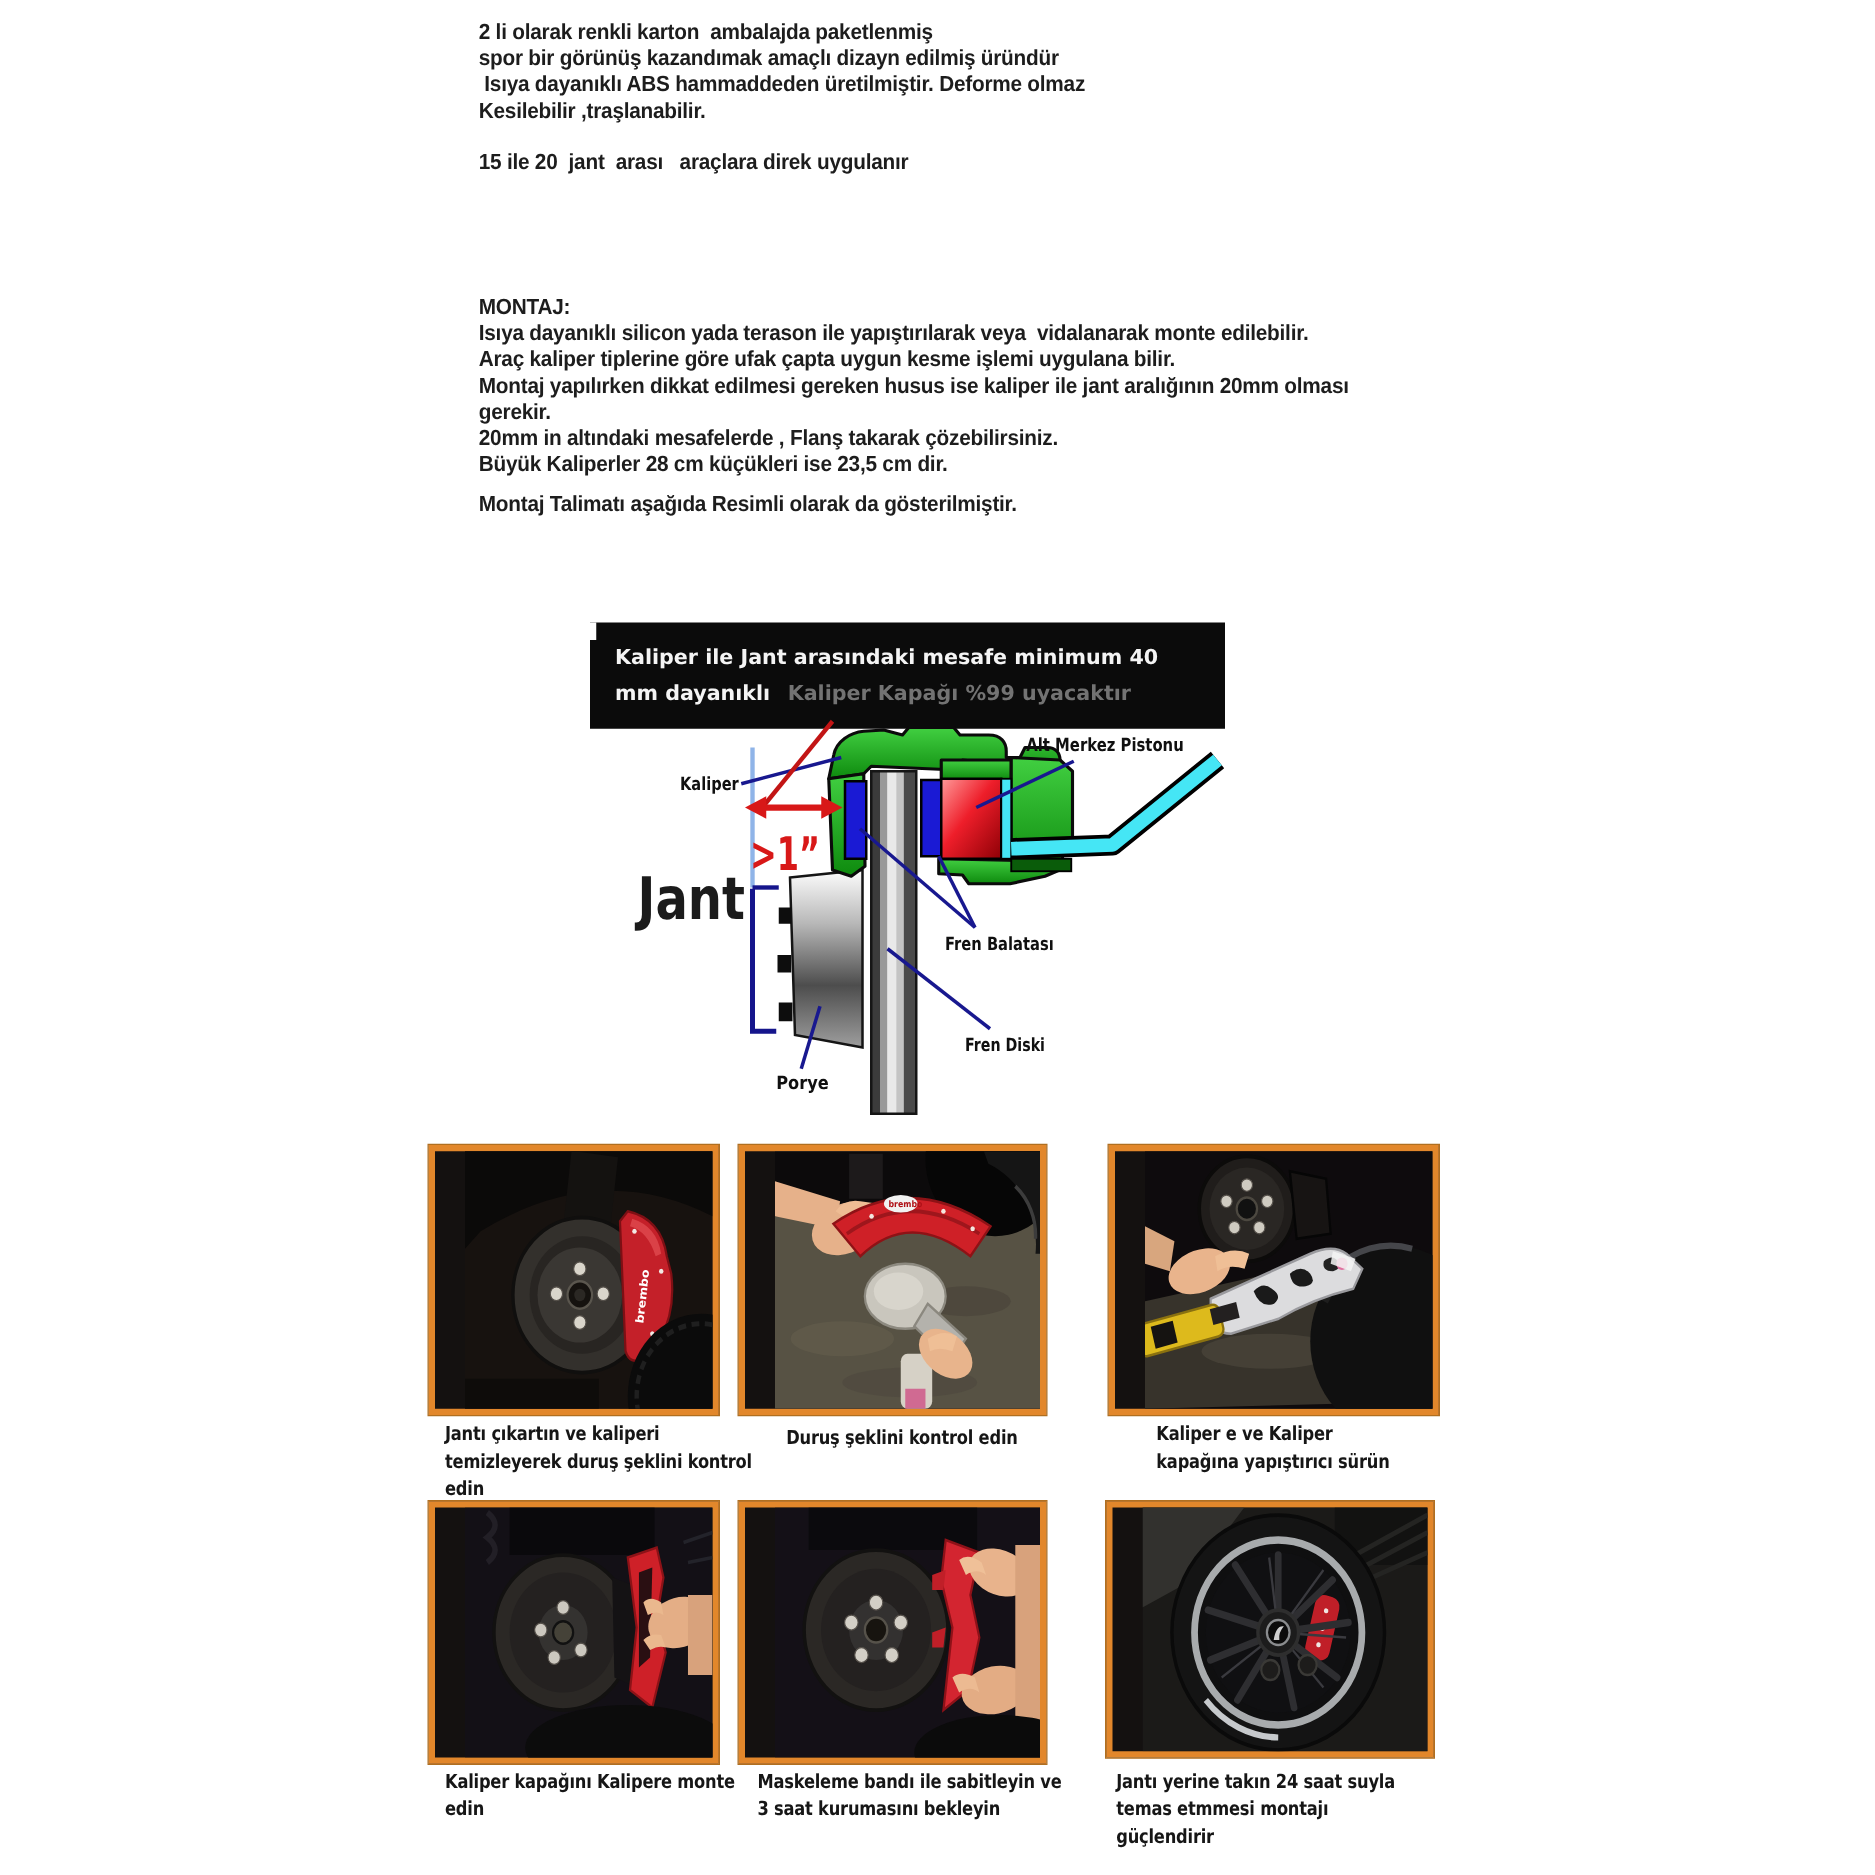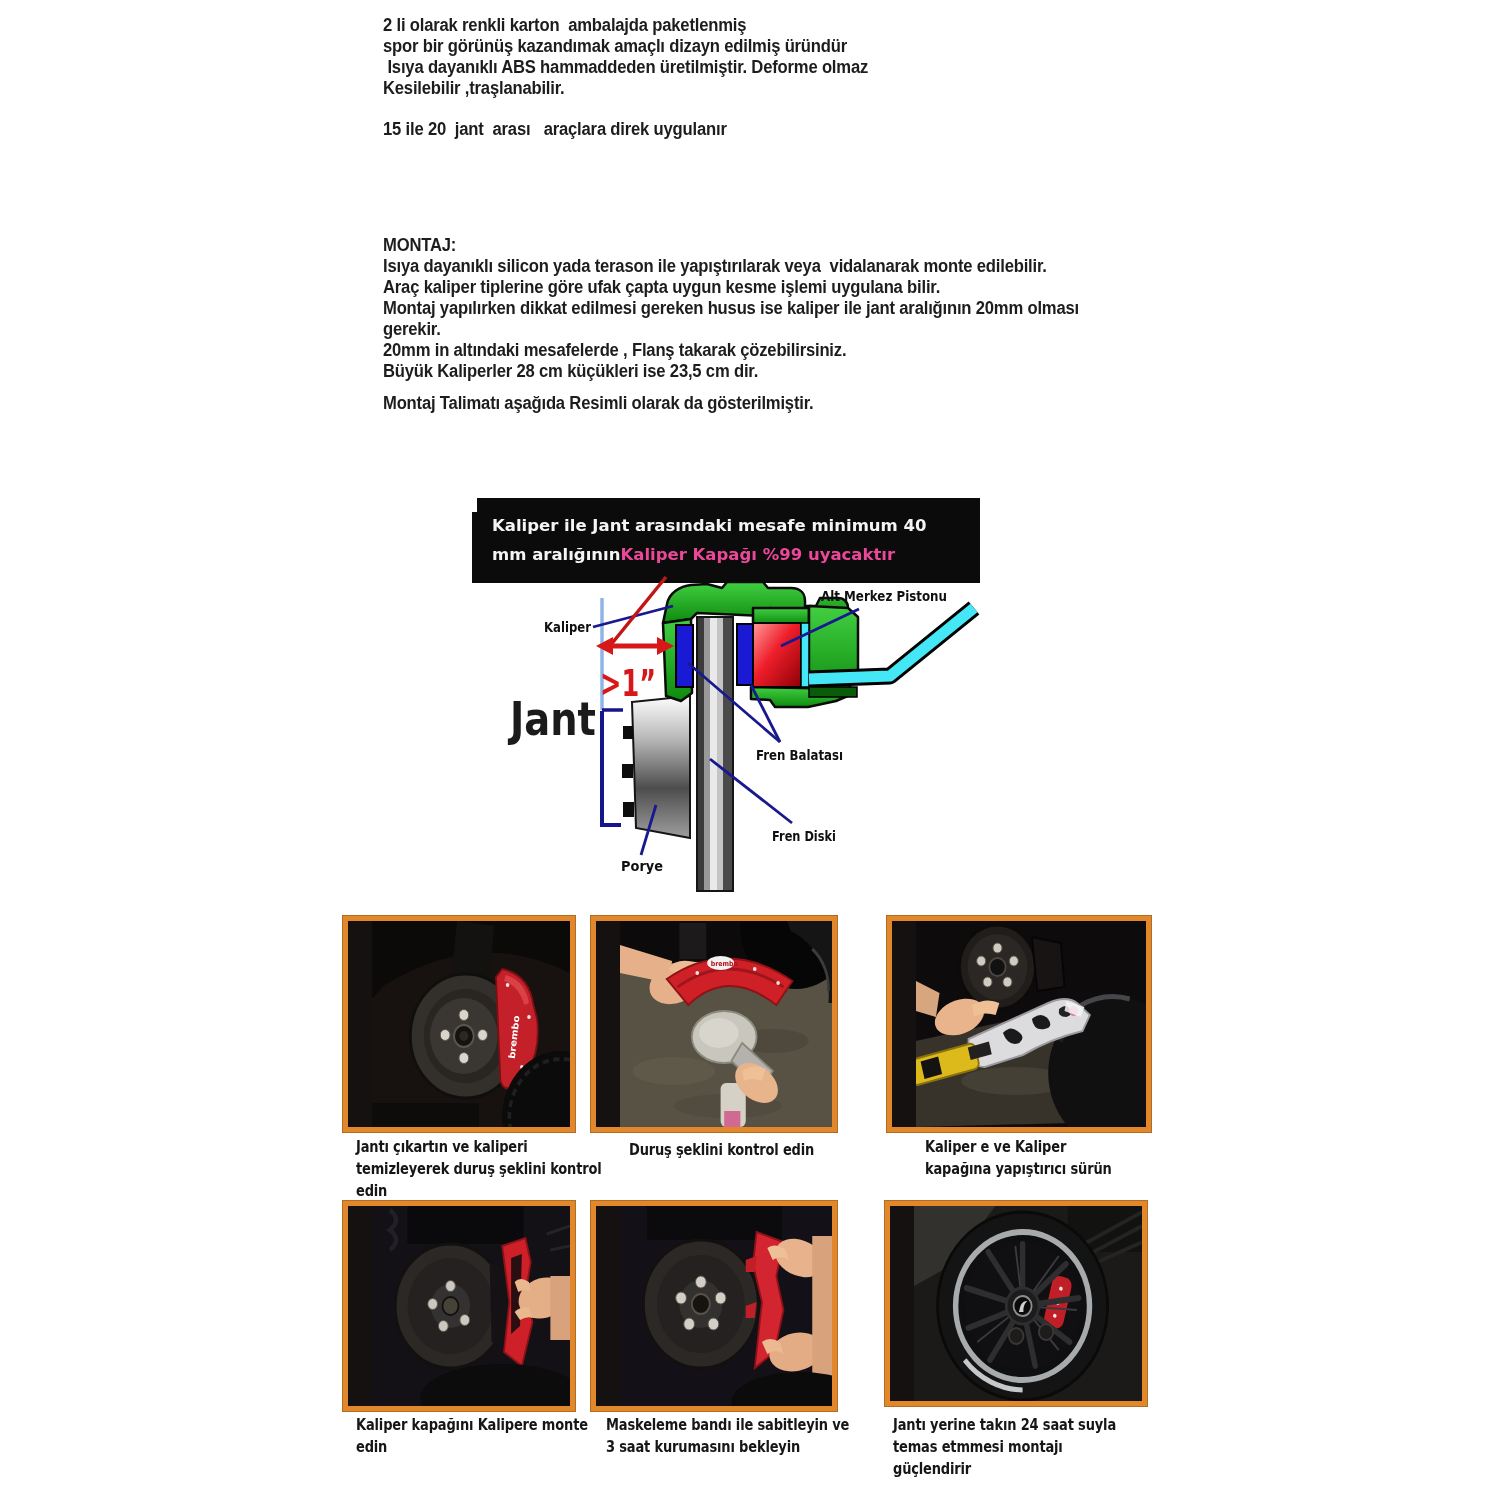--- a/index.html
+++ b/index.html
@@ -7,21 +7,21 @@
         font-family:"Liberation Sans",sans-serif;}
   
   .copy{position:absolute;color:#1d1d1d;font-weight:bold;font-size:17.5px;line-height:21px;
         white-space:pre-wrap;width:900px;transform:scaleX(0.95);transform-origin:0 0;
         letter-spacing:-0.2px;}
   
   .banner{position:absolute;left:472px;top:498px;width:508px;height:85px;background:#0b0b0b;
           color:#f4f4f4;font-family:"DejaVu Sans",sans-serif;font-weight:bold;
           font-size:16.5px;line-height:29px;padding:13px 0 0 20px;box-sizing:border-box;}
   .banner .notch{position:absolute;left:0;top:0;width:5px;height:14px;background:#ffffff;}
-  .banner .red{color:#ec4899;}
+  .banner .red{color:#737373;margin-left:14px;}
   
   .diagram{position:absolute;left:460px;top:575px;width:540px;height:345px;}
   
   .photo{position:absolute;border:5px solid #e2872b;outline:1px solid #b06f20;
          box-sizing:border-box;background:#141110;padding-left:24px;}
   .photo svg{display:block;width:100%;height:100%;}
   
   .caption{position:absolute;color:#161616;font-family:"DejaVu Sans",sans-serif;
            font-weight:bold;font-size:15.5px;line-height:22px;white-space:pre-wrap;
            transform:scaleX(0.84);transform-origin:0 0;letter-spacing:-0.2px;width:360px;}
@@ -43,21 +43,21 @@
 Araç kaliper tiplerine göre ufak çapta uygun kesme işlemi uygulana bilir.
 Montaj yapılırken dikkat edilmesi gereken husus ise kaliper ile jant aralığının 20mm olması
 gerekir.
 20mm in altındaki mesafelerde , Flanş takarak çözebilirsiniz.
 Büyük Kaliperler 28 cm küçükleri ise 23,5 cm dir.</div>
   <div class="copy" style="left:383px;top:393px;">Montaj Talimatı aşağıda Resimli olarak da gösterilmiştir.</div>
 
   <div class="banner">
     <div class="notch"></div>
     <div>Kaliper ile Jant arasındaki mesafe minimum  40</div>
-    <div><span>mm aralığının</span><span class="red">Kaliper Kapağı %99 uyacaktır</span></div>
+    <div><span>mm dayanıklı</span><span class="red">Kaliper Kapağı %99 uyacaktır</span></div>
   </div>
 
   <svg class="diagram" viewBox="0 0 540 345">
     <defs>
       <linearGradient id="hubGrad" x1="0" y1="0" x2="0" y2="1">
         <stop offset="0" stop-color="#fdfdfd"></stop>
           <stop offset="0.3" stop-color="#b8b8b8"></stop>
         <stop offset="0.65" stop-color="#4d4d4d"></stop>
           <stop offset="1" stop-color="#9e9e9e"></stop>
       </linearGradient>

